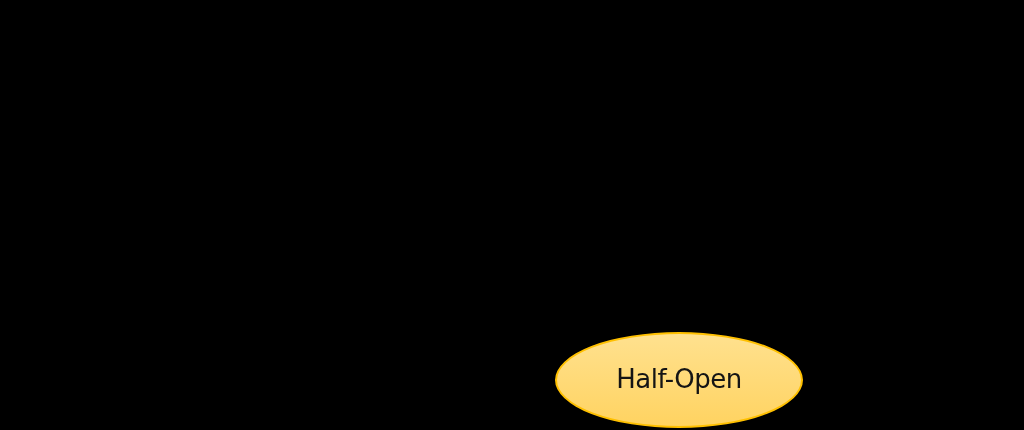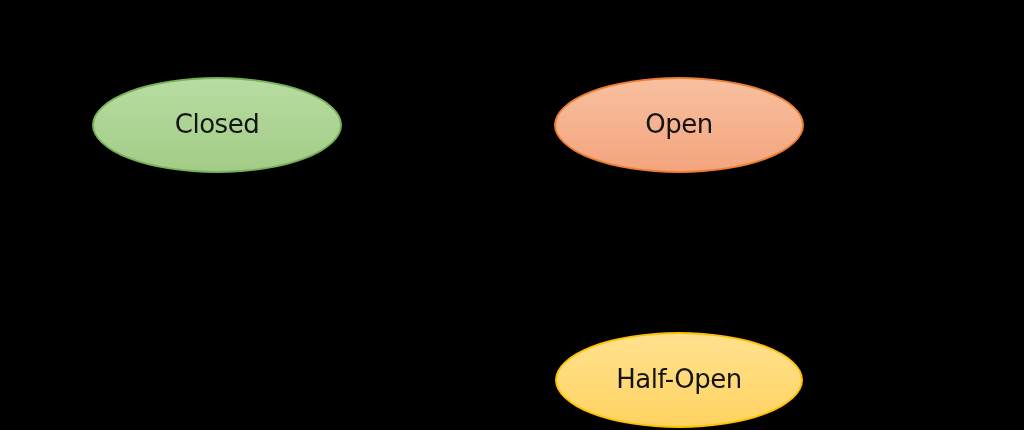--- a/index.html
+++ b/index.html
@@ -45,27 +45,21 @@
   }
   .notch-0 { left: 295px; top: 79px;  transform: rotate(22deg); }
   .notch-1 { left: 586px; top: 81px;  transform: rotate(-22deg); }
   .notch-2 { left: 581px; top: 339px; transform: rotate(-18deg); }
 </style>
 </head>
 <body>
 
 <div class="canvas" style="background: rgb(0, 0, 0);">
 
-  <div class="state state-0" style="background: linear-gradient(rgb(184, 220, 162), rgb(162, 204, 134)); border-color: rgb(121, 177, 88); color: rgb(20, 20, 20);">
-    <span class="label">Closed</span>
-  </div>
 
-  <div class="state state-1" style="background: linear-gradient(rgb(248, 192, 160), rgb(243, 164, 125)); border-color: rgb(237, 125, 49); color: rgb(20, 20, 20);">
-    <span class="label">Open</span>
-  </div>
 
   <div class="state state-2" style="background: linear-gradient(rgb(255, 225, 143), rgb(255, 211, 97)); border-color: rgb(255, 192, 0); color: rgb(20, 20, 20);">
     <span class="label">Half-Open</span>
   </div>
 
   <div class="notch notch-0"></div>
   <div class="notch notch-1"></div>
   <div class="notch notch-2"></div>
 
 </div>

